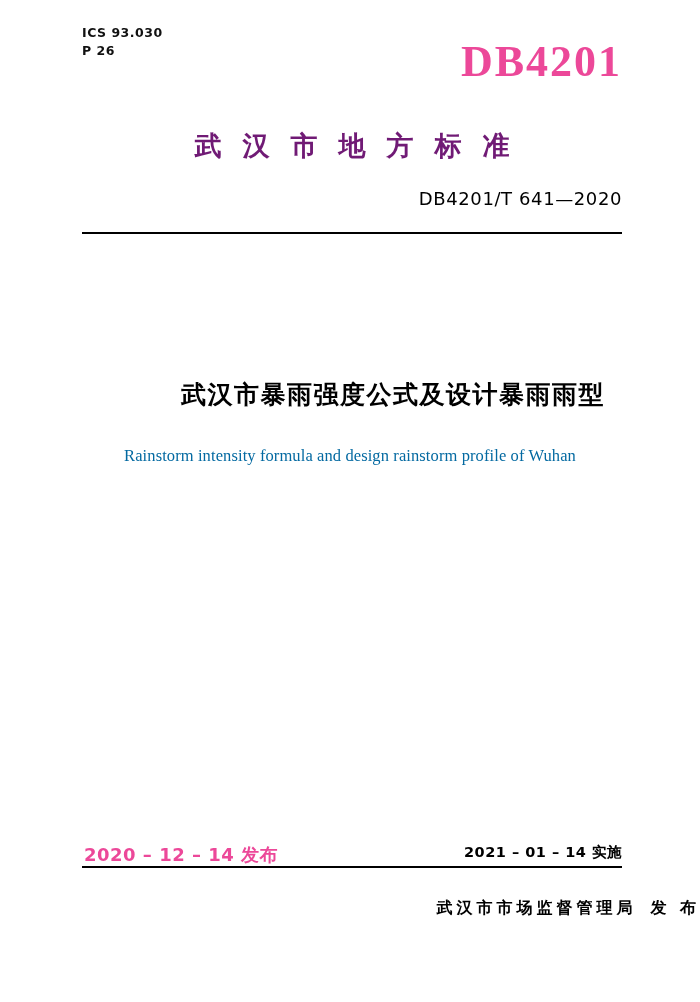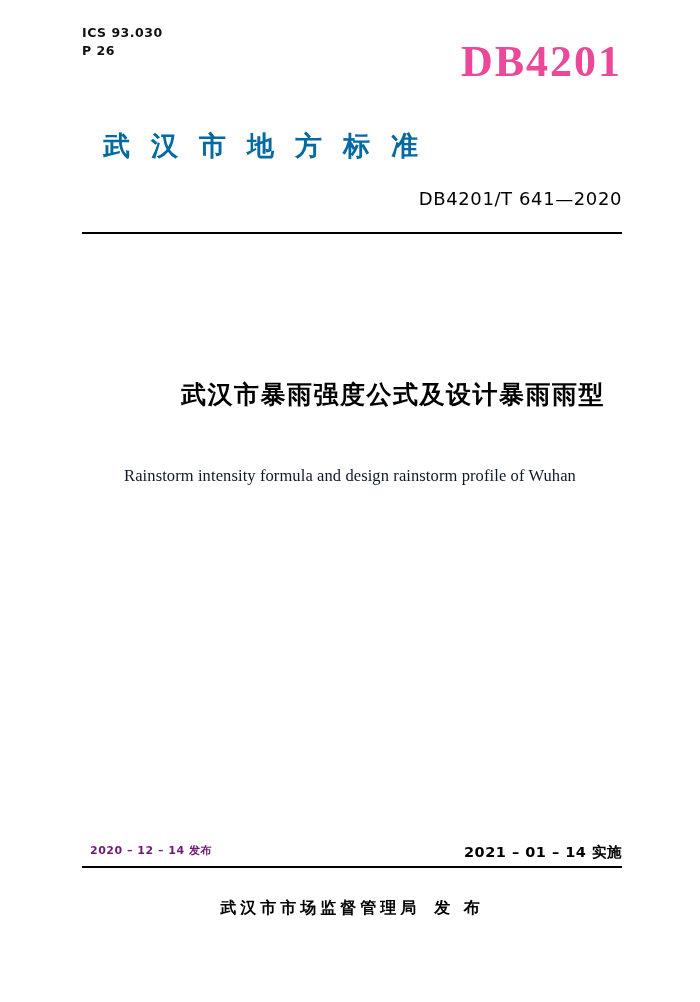--- a/index.html
+++ b/index.html
@@ -50,21 +50,22 @@
   .std-name {
     position: absolute;
     left: 82px;
     top: 128px;
     width: 540px;
     font-family: "DejaVu Sans", sans-serif;
     font-size: 27px;
     font-weight: bold;
     letter-spacing: 21px;
     text-indent: 21px;
-    color: #0369a1;
+    text-align: center;
+    color: #701a75;
   }
 
   .std-number {
     position: absolute;
     right: 78px;
     top: 188px;
     font-family: "DejaVu Sans", sans-serif;
     font-size: 18px;
     letter-spacing: 0.6px;
     color: #000;
@@ -96,63 +97,62 @@
 
   .title-en {
     position: absolute;
     left: 0;
     top: 446px;
     width: 700px;
     text-align: center;
     font-family: "Liberation Serif", serif;
     font-size: 16.5px;
     letter-spacing: 0.1px;
-    color: #0f172a;
-    margin-top: 20px;
+    color: #0369a1;
   }
 
   
   .rule-bottom {
     position: absolute;
     left: 82px;
     top: 866px;
     width: 540px;
     height: 2px;
     background: #000;
   }
 
   .date-issue {
     position: absolute;
-    left: 90px;
+    left: 84px;
     top: 843px;
     font-family: "DejaVu Sans", sans-serif;
-    font-size: 11px;
+    font-size: 18px;
     font-weight: bold;
     letter-spacing: 0.5px;
-    color: #701a75;
+    color: #ec4899;
   }
 
   .date-effective {
     position: absolute;
     right: 78px;
     top: 843px;
     font-family: "DejaVu Sans", sans-serif;
     font-size: 14.5px;
     font-weight: bold;
     letter-spacing: 0.5px;
     color: #000;
     text-align: center;
   }
 
   .publisher {
     position: absolute;
     left: 0;
     top: 898px;
     width: 700px;
-    text-align: center;
+    text-align: right;
     font-family: "DejaVu Sans", sans-serif;
     font-size: 16px;
     font-weight: bold;
     letter-spacing: 4px;
     text-indent: 4px;
     color: #000;
   }
   .publisher .gap {
     display: inline-block;
     width: 14px;

